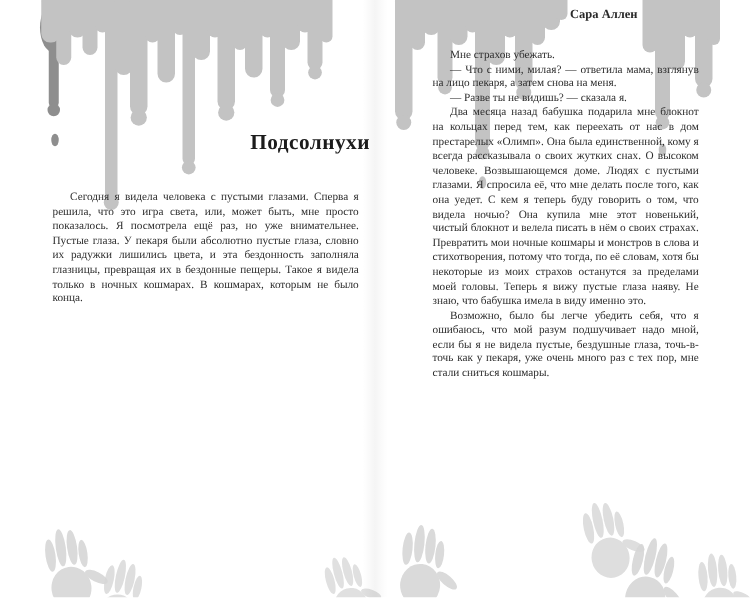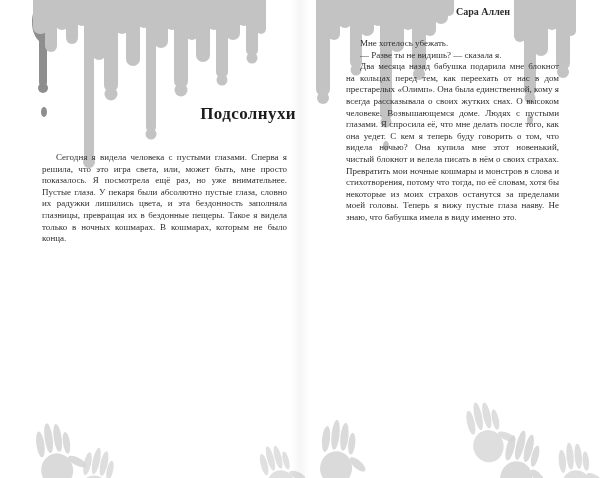--- a/index.html
+++ b/index.html
@@ -135,20 +135,22 @@
   <div class="page left">
     <h1 class="chapter-title">Подсолнухи</h1>
     <div class="body-text">
       <p>Сегодня я видела человека с пустыми глазами. Сперва я решила, что это игра света, или, может быть, мне просто показалось. Я посмотрела ещё раз, но уже внимательнее. Пустые глаза. У пекаря были абсолютно пустые глаза, словно их радужки лишились цвета, и эта бездонность заполняла глазницы, превращая их в бездонные пещеры. Такое я видела только в ночных кошмарах. В кошмарах, которым не было конца.</p>
     </div>
   </div>
 
   <div class="page right">
     <div class="running-header">Сара Аллен</div>
     <div class="body-text">
-      <p>Мне хотелось убежать.</p>
+      <p>Мне страхов убежать.</p>
+      <p>— Что с ними, милая? — ответила мама, взглянув на лицо пекаря, а затем снова на меня.</p>
       <p>— Разве ты не видишь? — сказала я.</p>
       <p>Два месяца назад бабушка подарила мне блокнот на кольцах перед тем, как переехать от нас в дом престарелых «Олимп». Она была единственной, кому я всегда рассказывала о своих жутких снах. О высоком человеке. Возвышающемся доме. Людях с пустыми глазами. Я спросила её, что мне делать после того, как она уедет. С кем я теперь буду говорить о том, что видела ночью? Она купила мне этот новенький, чистый блокнот и велела писать в нём о своих страхах. Превратить мои ночные кошмары и монстров в слова и стихотворения, потому что тогда, по её словам, хотя бы некоторые из моих страхов останутся за пределами моей головы. Теперь я вижу пустые глаза наяву. Не знаю, что бабушка имела в виду именно это.</p>
+      <p>Возможно, было бы легче убедить себя, что я ошибаюсь, что мой разум подшучивает надо мной, если бы я не видела пустые, бездушные глаза, точь-в-точь как у пекаря, уже очень много раз с тех пор, мне стали сниться кошмары.</p>
     </div>
   </div>
 
   <div class="gutter-shadow"></div>
 </div>
 
 </body></html>

